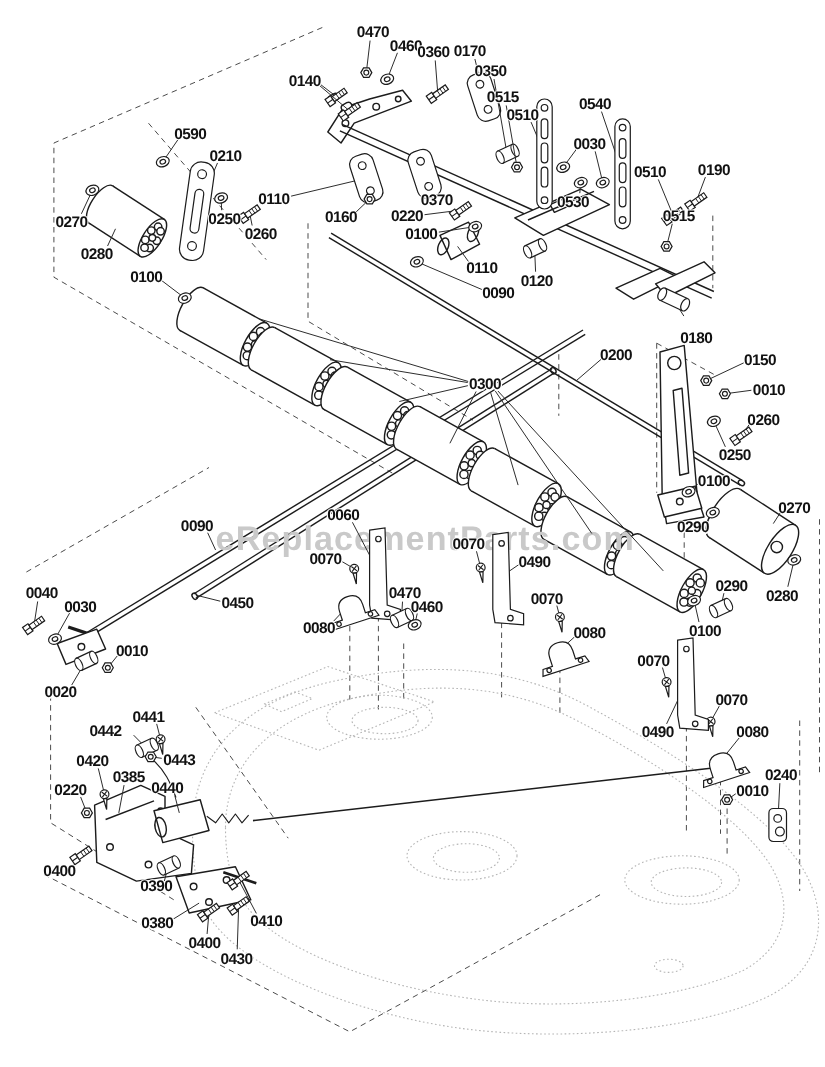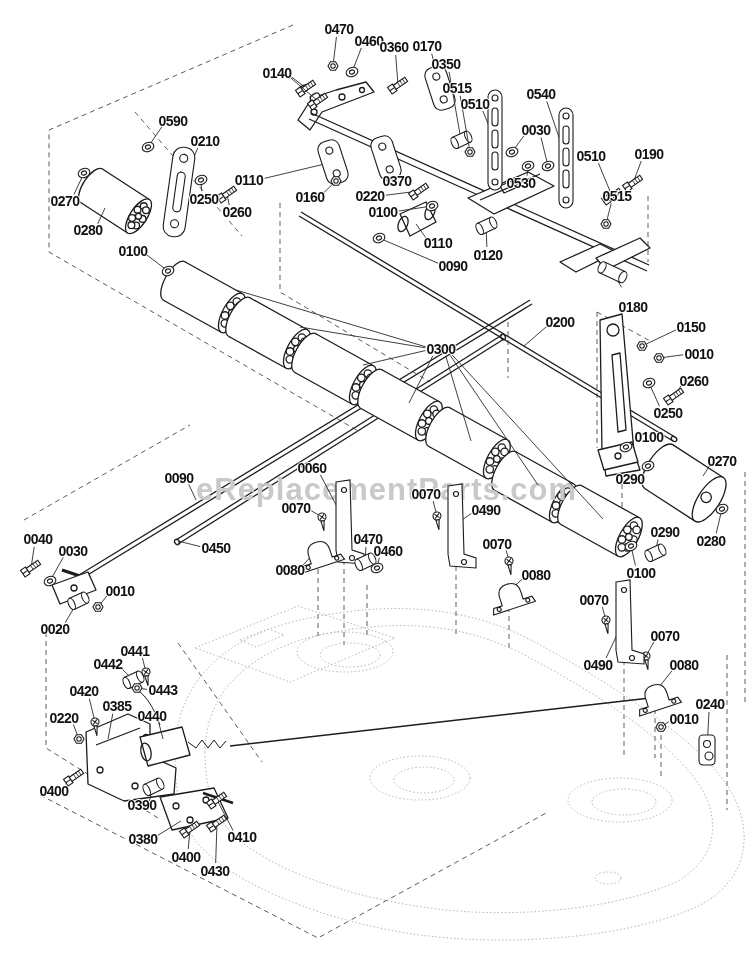--- a/index.html
+++ b/index.html
@@ -868,21 +868,21 @@
     <div class="callout" style="left: 641px; top: 573px;">0100</div>
     <div class="callout" style="left: 120px; top: 591px;">0010</div>
     <div class="callout" style="left: 55px; top: 629px;">0020</div>
     <div class="callout" style="left: 594px; top: 600px;">0070</div>
     <div class="callout" style="left: 665px; top: 636px;">0070</div>
     <div class="callout" style="left: 598px; top: 665px;">0490</div>
     <div class="callout" style="left: 684px; top: 665px;">0080</div>
     <div class="callout" style="left: 710px; top: 704px;">0240</div>
     <div class="callout" style="left: 684px; top: 719px;">0010</div>
     <div class="callout" style="left: 135px; top: 651px;">0441</div>
-    <div class="callout" style="left: 108px; top: 664px;">0442</div>
+    <div class="callout" style="left: 96px; top: 664px;">0442</div>
     <div class="callout" style="left: 163px; top: 690px;">0443</div>
     <div class="callout" style="left: 84px; top: 691px;">0420</div>
     <div class="callout" style="left: 117px; top: 706px;">0385</div>
     <div class="callout" style="left: 152px; top: 716px;">0440</div>
     <div class="callout" style="left: 64px; top: 718px;">0220</div>
     <div class="callout" style="left: 54px; top: 791px;">0400</div>
     <div class="callout" style="left: 142px; top: 795px; margin-top: 10px;">0390</div>
     <div class="callout" style="left: 143px; top: 839px;">0380</div>
     <div class="callout" style="left: 186px; top: 857px;">0400</div>
     <div class="callout" style="left: 242px; top: 837px;">0410</div>

